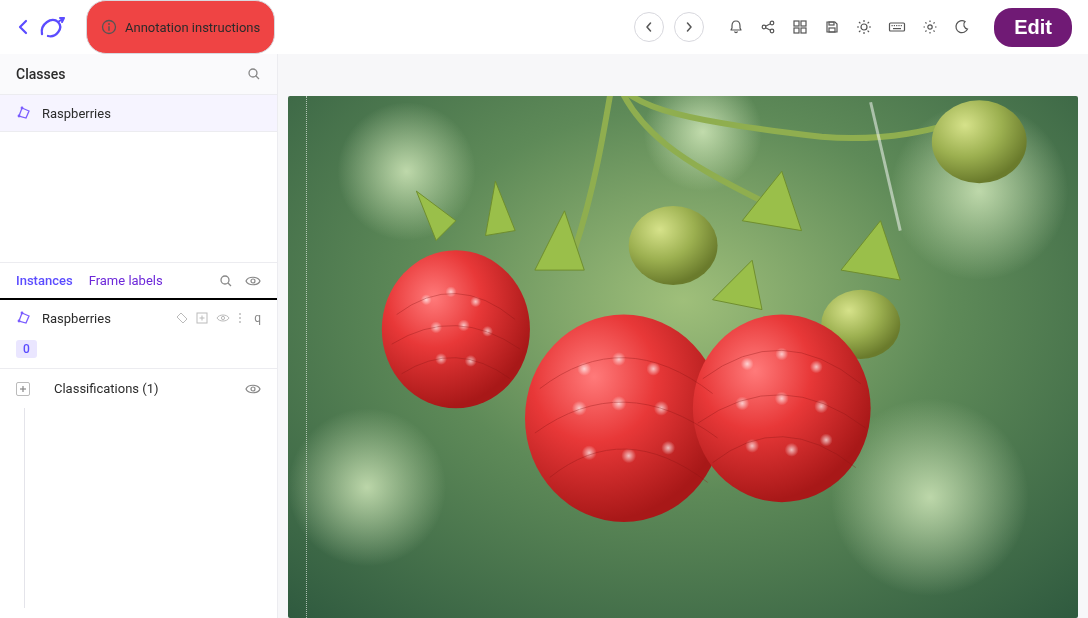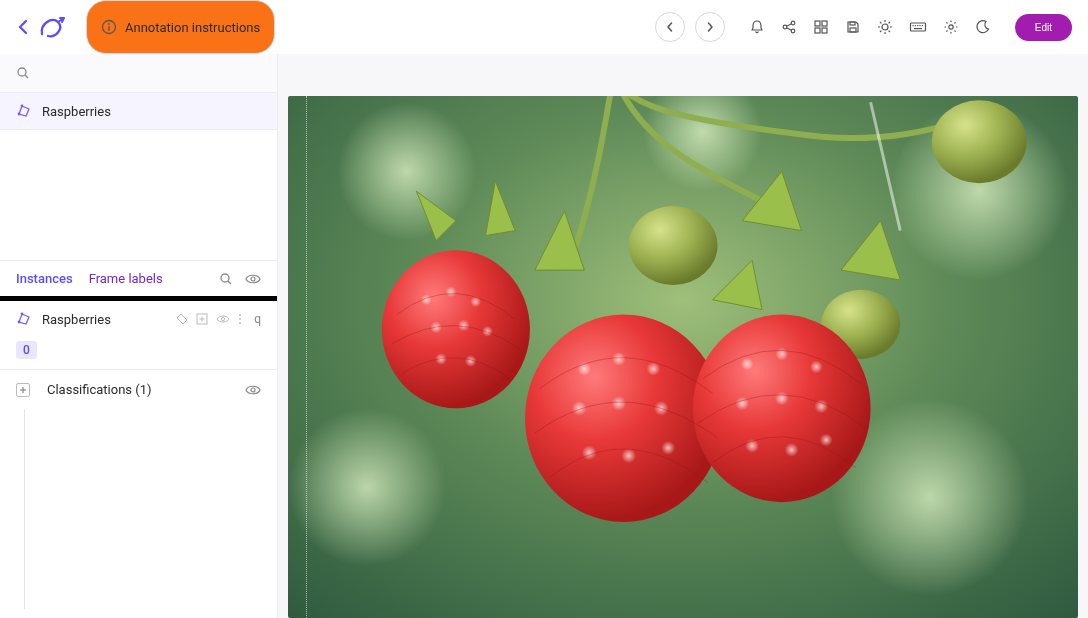--- a/index.html
+++ b/index.html
@@ -1,53 +1,53 @@
 <!DOCTYPE html>
 <html><head>
   <meta charset="utf-8">
   <style>
     * { box-sizing: border-box; margin: 0; padding: 0; }
     body { font-family: -apple-system, BlinkMacSystemFont, "Segoe UI", Roboto, sans-serif; font-size: 13px; color: #2b2b2b; background: #fff; width: 1088px; height: 618px; overflow: hidden; display: flex; flex-direction: column; }
     .topbar { height: 54px; display: flex; align-items: center; padding: 0 16px; gap: 12px; }
     .logo-area { display: flex; align-items: center; gap: 8px; }
     .back-chevron { color: #5b4cff; cursor: pointer; }
     .logo-mark { color: #5b4cff; }
-    .annotation-pill { display: flex; align-items: center; gap: 8px; border: 1px solid #d8d8de; border-radius: 20px; padding: 18px 14px; background: #f97316; cursor: pointer; margin-left: 6px; }
+    .annotation-pill { display: flex; align-items: center; gap: 8px; border: 1px solid #d8d8de; border-radius: 20px; padding: 18px 14px; background: #ef4444; cursor: pointer; margin-left: 6px; }
     .annotation-pill span { font-size: 13px; color: #2b2b2b; }
     .topbar-spacer { flex: 1; }
     .nav-circles { display: flex; gap: 10px; margin-right: 12px; }
     .circle-btn { width: 30px; height: 30px; border: 1px solid #d8d8de; border-radius: 50%; display: flex; align-items: center; justify-content: center; cursor: pointer; color: #555; background: #fff; }
     .toolbar-icons { display: flex; gap: 16px; align-items: center; color: #555; }
     .toolbar-icons .icon { cursor: pointer; display: flex; }
-    .edit-btn { background: #a21caf; color: #fff; border: none; border-radius: 18px; padding: 8px 20px; font-size: 10px; font-weight: 400; cursor: pointer; margin-left: 12px; }
+    .edit-btn { background: #701a75; color: #fff; border: none; border-radius: 18px; padding: 8px 20px; font-size: 20px; font-weight: 700; cursor: pointer; margin-left: 12px; }
     .main { display: flex; flex: 1; min-height: 0; }
     .sidebar { width: 278px; border-right: 1px solid #ececf0; display: flex; flex-direction: column; background: #fff; }
     .panel-header { display: flex; align-items: center; padding: 12px 16px; border-bottom: 1px solid #ececf0; background: #fafafc; }
     .panel-title { font-size: 14px; font-weight: 500; flex: 1; }
     .panel-header .icon { color: #888; cursor: pointer; }
     .class-list { border-bottom: 1px solid #ececf0; }
     .class-item { display: flex; align-items: center; gap: 10px; padding: 10px 16px; cursor: pointer; }
     .class-item.selected { background: #f6f4ff; }
     .class-icon { color: #7a5cff; display: flex; }
     .class-icon.gray { color: #888; }
     .class-label { font-size: 13px; color: #2b2b2b; }
     .classes-spacer { flex: 0 0 130px; }
-    .tabs-row { display: flex; align-items: center; padding: 10px 16px; gap: 16px; border-top: 1px solid #ececf0; border-bottom: 5px solid #000000; }
+    .tabs-row { display: flex; align-items: center; padding: 10px 16px; gap: 16px; border-top: 1px solid #ececf0; border-bottom: 2px solid #000000; }
     .tab { font-size: 13px; cursor: pointer; color: #6d28d9; }
     .tab.active { color: #5b4cff; font-weight: 500; }
     .tabs-row .icons { margin-left: auto; display: flex; gap: 12px; color: #888; }
     .instance-row { display: flex; align-items: center; gap: 10px; padding: 10px 16px; }
     .instance-label { font-size: 13px; color: #2b2b2b; flex: 1; }
     .instance-icons { display: flex; gap: 8px; align-items: center; color: #bbb; font-size: 12px; }
     .instance-icons .shortcut { color: #888; margin-left: 4px; }
     .badge-row { padding: 4px 16px 10px 16px; }
     .count-badge { display: inline-block; background: #eae6ff; color: #5b4cff; border-radius: 3px; padding: 2px 7px; font-size: 12px; font-weight: 500; }
     .classif-row { display: flex; align-items: center; gap: 12px; padding: 12px 16px; border-top: 1px solid #ececf0; }
     .expand-box { width: 14px; height: 14px; border: 1px solid #bbb; border-radius: 2px; display: flex; align-items: center; justify-content: center; color: #888; cursor: pointer; }
-    .classif-label { font-size: 13px; flex: 1; margin-left: 5px; }
+    .classif-label { font-size: 13px; flex: 1; margin-left: 12px; }
     .tree-stub { border-left: 1px solid #e4e4ea; margin-left: 24px; height: 200px; }
     .canvas { flex: 1; position: relative; background: #f7f7f9; display: flex; align-items: stretch; padding: 42px 10px 0 10px; }
     .image-surface { flex: 1; border-radius: 2px; overflow: hidden; position: relative; }
     .image-surface svg { width: 100%; height: 100%; display: block; }
     .ruler-line { position: absolute; left: 18px; top: 0; bottom: 0; border-left: 1px dotted rgba(255,255,255,0.6); }
     svg { display: block; }
   </style>
 </head>
 <body>
 
@@ -157,20 +157,21 @@
           <path d="M11 2.5 A6 6 0 1 0 13.5 10 A4.5 4.5 0 0 1 11 2.5 Z" stroke="currentColor" stroke-width="1.2" fill="none"></path>
         </svg>
       </span>
   </div>
   <button class="edit-btn">Edit</button>
 </div>
 
 <div class="main">
   <div class="sidebar">
     <div class="panel-header">
+      <span class="panel-title">Classes</span>
       <span class="icon">
           <svg width="14" height="14" viewBox="0 0 14 14">
             <circle cx="6" cy="6" r="4" stroke="currentColor" stroke-width="1.3" fill="none"></circle>
             <line x1="9" y1="9" x2="12" y2="12" stroke="currentColor" stroke-width="1.3"></line>
           </svg>
         </span>
     </div>
     <div class="class-list">
       <div class="class-item selected">
         <span class="class-icon">

